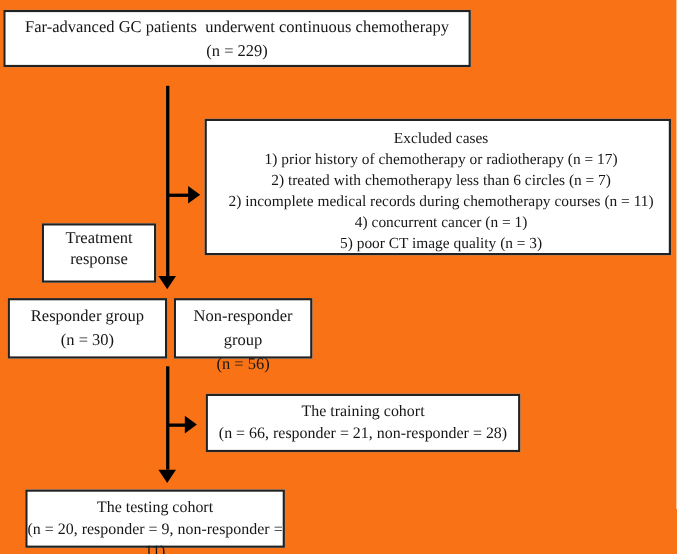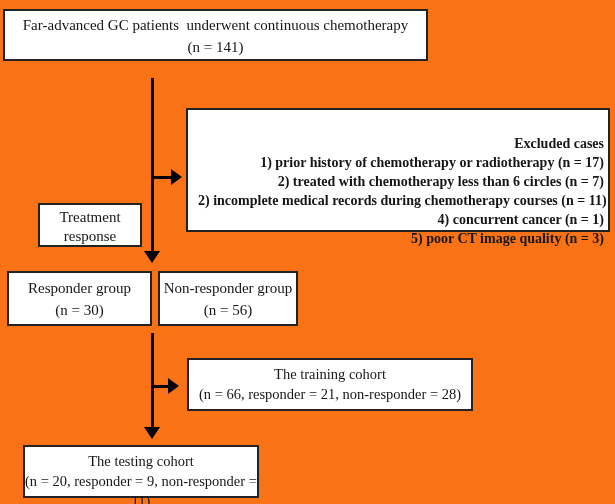--- a/index.html
+++ b/index.html
@@ -30,40 +30,39 @@
   }
   
   #box-initial {
     left: 3px; top: 9px; width: 425px; height: 52px;
     padding-top: 3px;
     font-size: 15px; line-height: 22px;
   }
   
   #box-excluded {
     left: 186px; top: 108px; width: 424px; height: 124px;
-    padding: 24px 4px 0 10px;
+    padding: 7px 4px 0 10px;
     font-size: 14px; line-height: 19px;
-    text-align: right;
-    font-weight: bold;
+    text-align: center;
   }
   #box-excluded .bx-line { white-space: nowrap; }
   
   #box-treatment {
-    left: 38px; top: 203px; width: 104px; height: 44px;
+    left: 38px; top: 203px; width: 104px; height: 54px;
     padding-top: 3px;
     font-size: 15px; line-height: 19px;
   }
   
   #box-responder {
     left: 7px; top: 271px; width: 145px; height: 55px;
     padding-top: 5px;
     font-size: 15px; line-height: 21.5px;
   }
   #box-nonresponder {
-    left: 158px; top: 271px; width: 140px; height: 55px;
+    left: 158px; top: 271px; width: 126px; height: 55px;
     padding-top: 5px;
     font-size: 15px; line-height: 21.5px;
   }
   
   #box-training {
     left: 187px; top: 358px; width: 286px; height: 53px;
     padding-top: 4px;
     font-size: 14.5px; line-height: 20px; text-align: center;
   }
   #box-testing {
@@ -100,21 +99,21 @@
   #h1-head { left: 171px; top: 168.5px; }
   #h2-head { left: 168px; top: 377.5px; }
 </style>
 </head>
 <body>
 
 <div id="figure">
 
   <div class="box center-text" id="box-initial">
     <div class="bx-line">Far-advanced GC patients  underwent continuous chemotherapy</div>
-    <div class="bx-line">(n = 141)</div>
+    <div class="bx-line">(n = 229)</div>
   </div>
 
   <div class="vline" id="v1"></div>
   <div class="head-down" id="v1-head"></div>
 
   <div class="hline" id="h1"></div>
   <div class="head-right" id="h1-head"></div>
 
   <div class="box" id="box-excluded">
     <div class="bx-line">Excluded cases</div>

